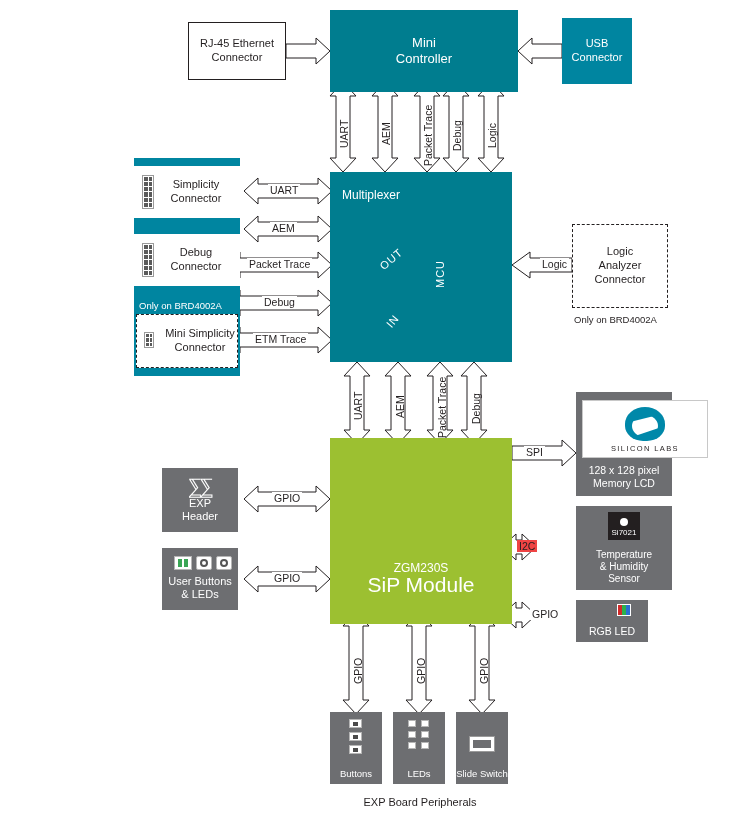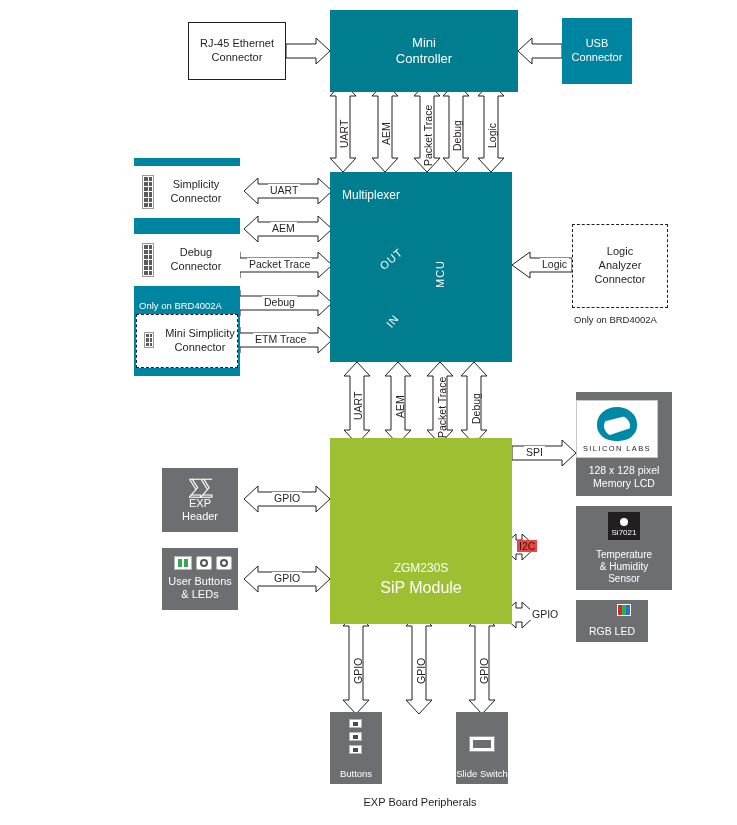--- a/index.html
+++ b/index.html
@@ -449,21 +449,21 @@
   <div class="lbl" style="left:574px; top:314px; font-size:9.5px;">Only on BRD4002A</div>
 
   <div class="lbl vert" style="left:352px; top:420px;">UART</div>
   <div class="lbl vert" style="left:394px; top:418px;">AEM</div>
   <div class="lbl vert" style="left:436px; top:438px;">Packet Trace</div>
   <div class="lbl vert" style="left:470px; top:424px;">Debug</div>
 
   <div class="box green" style="left:330px; top:438px; width:182px; height:186px; display:block;">
 
     <div class="title-lg" style="position:absolute; left:0; right:0; top:566px; top:auto; bottom:48px; text-align:center; font-size:12px;">ZGM230S</div>
-    <div class="title-lg" style="position:absolute; left:0; right:0; bottom:26px; text-align:center; font-size:16px;">SiP Module</div>
+    <div class="title-lg" style="position:absolute; left:0; right:0; bottom:26px; text-align:center; font-size:21px;">SiP Module</div>
   </div>
 
   <div class="box gray title-sm" style="left:162px; top:468px; width:76px; height:64px; display:block;">
     <div class="exp-logo" style="left:0; right:0; top:6px; text-align:center;">⅀⅀</div>
     <div style="position:absolute; left:0; right:0; bottom:8px; text-align:center;">
       <div>EXP</div>
       <div>Header</div>
     </div>
   </div>
   <div class="lbl" style="left:272px; top:492px; background:#ffffff; padding:0 2px;">GPIO</div>
@@ -482,21 +482,21 @@
         </span>
     </div>
     <div style="position:absolute; left:0; right:0; bottom:8px; text-align:center;margin-top:35px;">
       <div>User Buttons</div>
       <div>&amp; LEDs</div>
     </div>
   </div>
   <div class="lbl" style="left:272px; top:572px; background:#ffffff; padding:0 2px;">GPIO</div>
 
   <div class="box gray title-sm" style="left:576px; top:392px; width:96px; height:104px; display:block;">
-    <div class="lcd-screen" style="left:0; top:8px; width:80px; height:56px;">
+    <div class="lcd-screen" style="left:6px; top:8px; width:80px; height:56px;padding-left:44px;">
       <div class="sl-logo" style="left:0; right:0; top:6px;">
         <div class="sl-swirl"></div>
         <div class="sl-text">SILICON LABS</div>
       </div>
     </div>
     <div style="position:absolute; left:0; right:0; bottom:6px; text-align:center; font-size:10.5px;">
       <div>128 x 128 pixel</div>
       <div>Memory LCD</div>
     </div>
   </div>
@@ -526,20 +526,31 @@
 
   <div class="box gray title-sm" style="left:330px; top:712px; width:52px; height:72px; display:block;">
     <div class="btn-grid" style="left:19px; top:7px;">
       <span class="btn-sq"></span>
       <span class="btn-sq"></span>
       <span class="btn-sq"></span>
     </div>
     <div style="position:absolute; left:0; right:0; bottom:4px; text-align:center; font-size:9.5px;">Buttons</div>
   </div>
 
+  <div class="box gray title-sm" style="left:393px; top:712px; width:52px; height:72px; display:block;">
+    <div class="led-grid" style="left:15px; top:8px;">
+      <span class="led-dot"></span>
+      <span class="led-dot"></span>
+      <span class="led-dot"></span>
+      <span class="led-dot"></span>
+      <span class="led-dot"></span>
+      <span class="led-dot"></span>
+    </div>
+    <div style="position:absolute; left:0; right:0; bottom:4px; text-align:center; font-size:9.5px;">LEDs</div>
+  </div>
 
   <div class="box gray title-sm" style="left:456px; top:712px; width:52px; height:72px; display:block;">
     <div class="switch-ic" style="left:13px; top:24px;"></div>
     <div style="position:absolute; left:0; right:0; bottom:4px; text-align:center; font-size:9.5px;">Slide Switch</div>
   </div>
 
   <div class="cap" style="left:330px; top:796px; width:180px; font-size:11px;">EXP Board Peripherals</div>
 
 </div>
 

